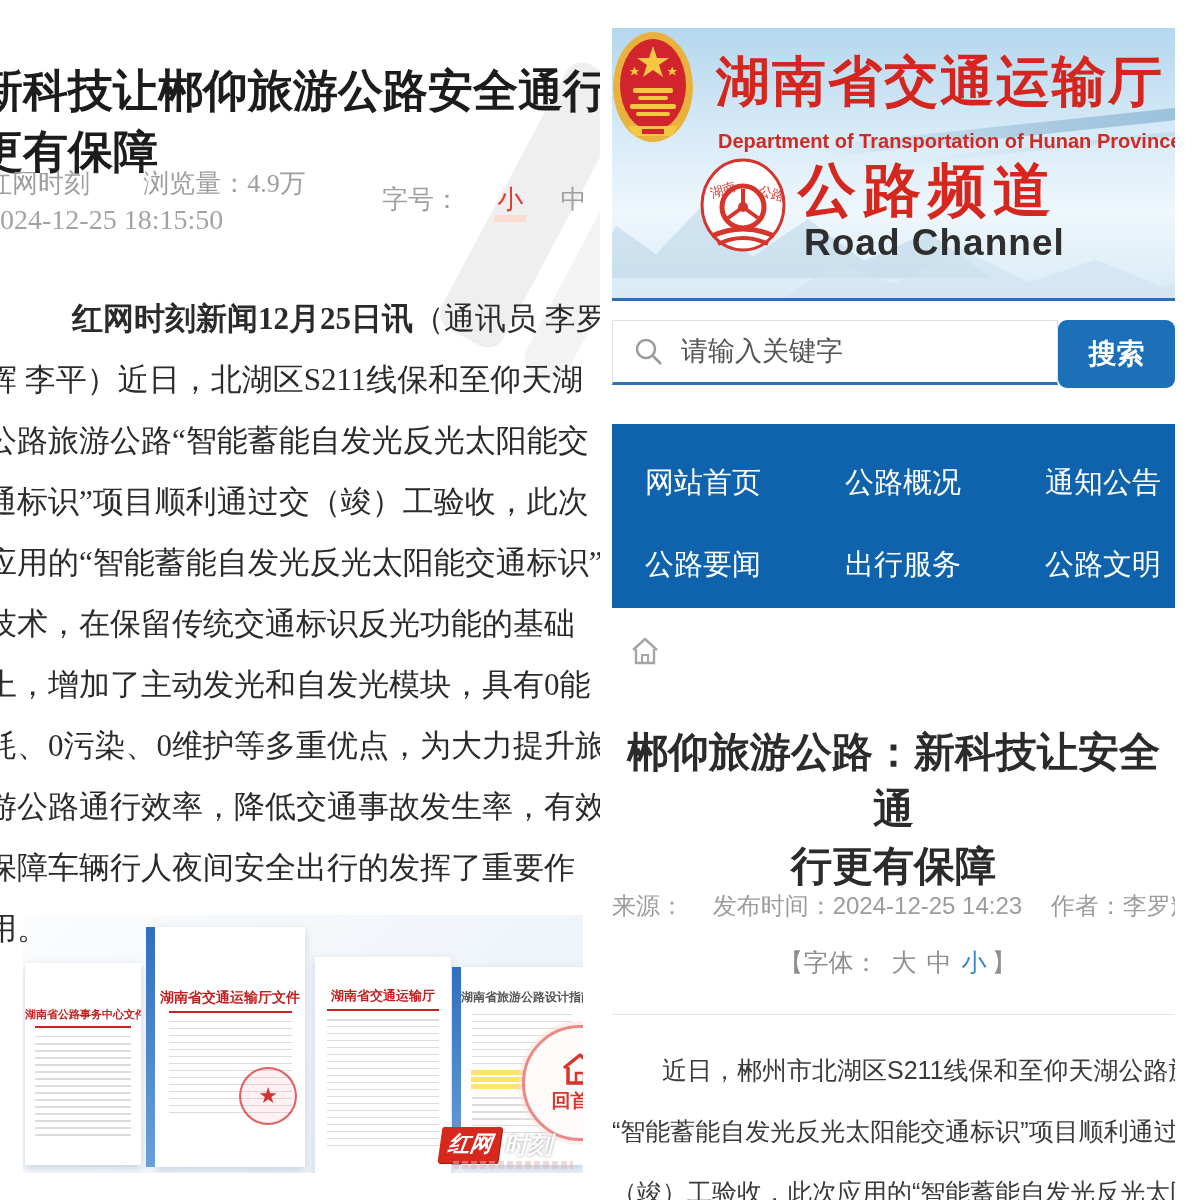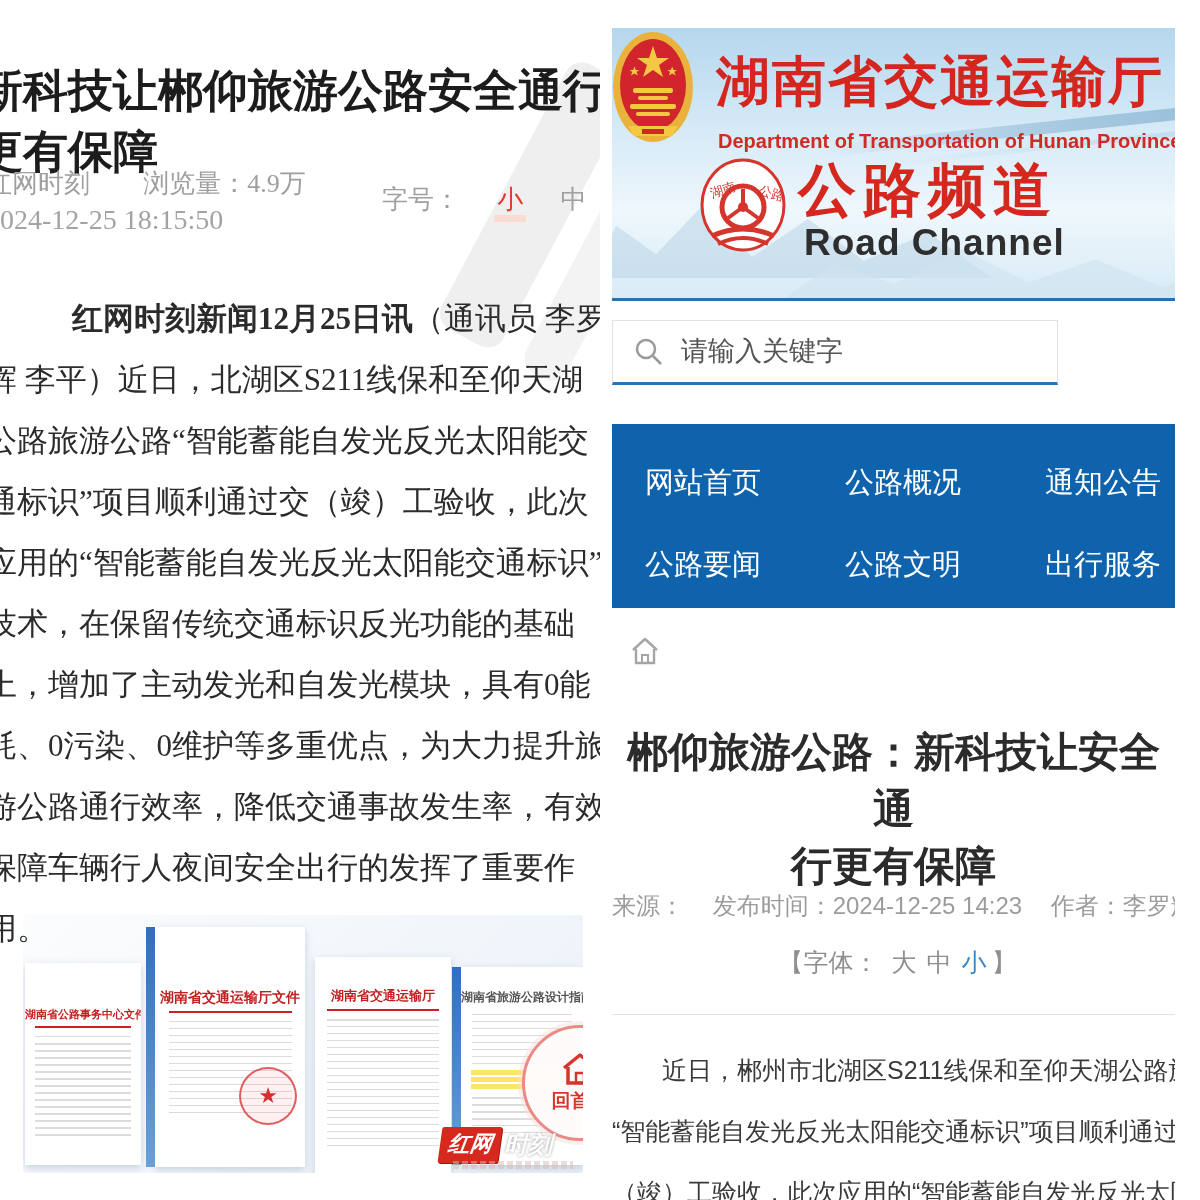--- a/index.html
+++ b/index.html
@@ -244,29 +244,30 @@
     </div>
 
     <div class="search">
       <div class="search-box">
         <svg class="mag" width="32" height="32" viewBox="0 0 32 32">
           <circle cx="13" cy="13" r="9" fill="none" stroke="#9a9a9a" stroke-width="2.5"></circle>
           <line x1="20" y1="20" x2="28" y2="28" stroke="#9a9a9a" stroke-width="2.5"></line>
         </svg>
         <input class="search-input" type="text" placeholder="请输入关键字" style="">
       </div>
+      <button class="search-btn">搜索</button>
     </div>
 
     <nav class="nav">
       <a href="#">网站首页</a>
       <a href="#">公路概况</a>
       <a href="#">通知公告</a>
       <a href="#">公路要闻</a>
+      <a href="#">出行服务</a>
       <a href="#">公路文明</a>
-      <a href="#">出行服务</a>
     </nav>
 
     <div class="crumb">
       <svg width="30" height="30" viewBox="0 0 30 30">
         <path d="M3 14 L15 3 L27 14" fill="none" stroke="#a5a5a5" stroke-width="2.4" stroke-linejoin="round"></path>
         <path d="M6 13 V27 H24 V13" fill="none" stroke="#a5a5a5" stroke-width="2.4"></path>
         <rect x="12" y="19" width="6" height="8" fill="none" stroke="#a5a5a5" stroke-width="2"></rect>
       </svg>
     </div>
 

